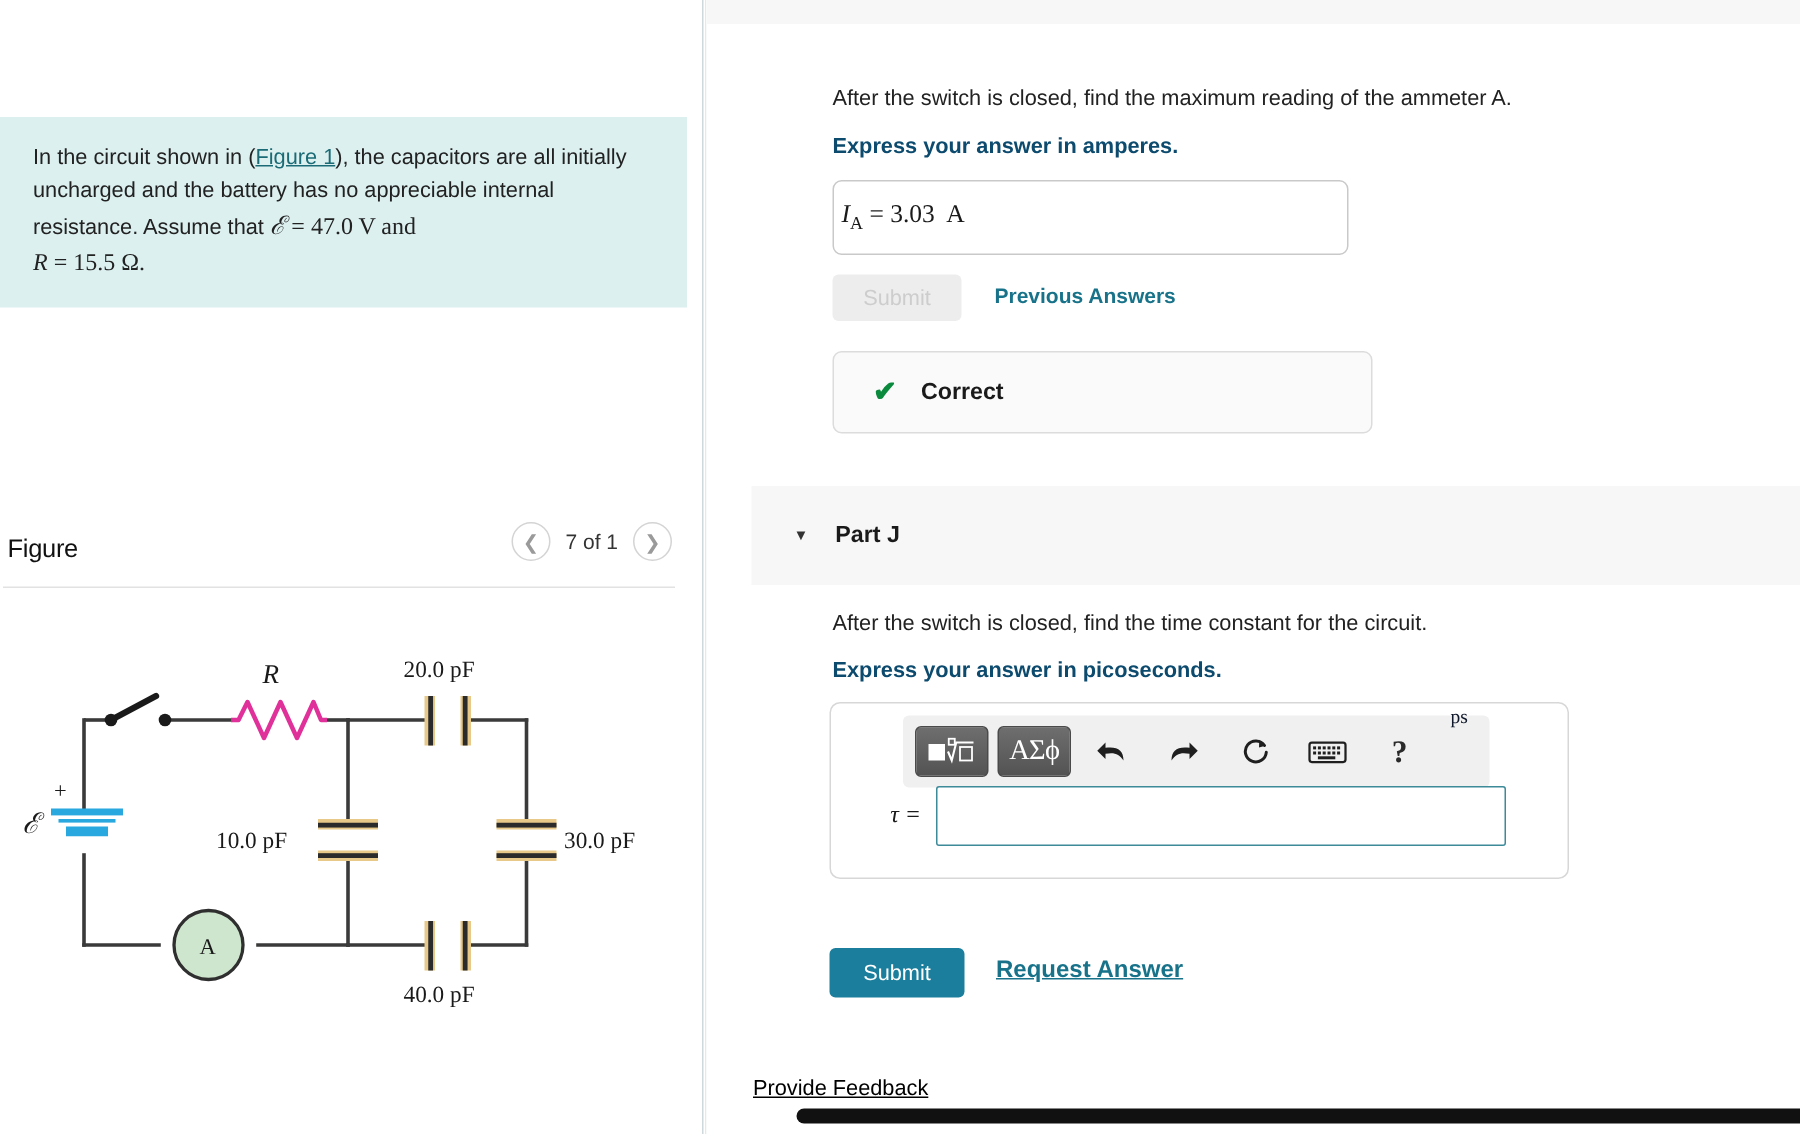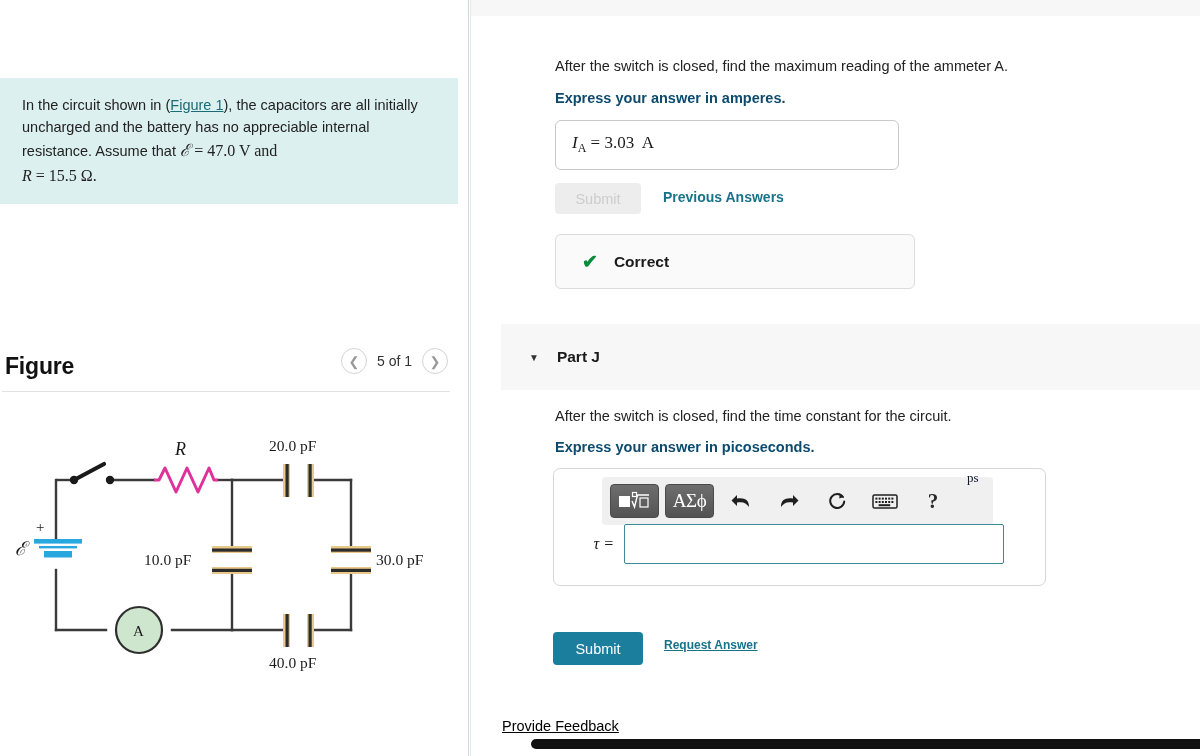--- a/index.html
+++ b/index.html
@@ -50,21 +50,21 @@
   }
 
   
   #figure-header {
     position: absolute; left: 0; top: 340px;
     width: 458px; height: 52px;
     display: flex; align-items: center;
   }
   #figure-title {
     margin-left: 5px;
-    font-size: 23px; font-weight: bold; color: #111;
+    font-size: 17px; font-weight: normal; color: #111;
     letter-spacing: -0.2px;
   }
   #figure-nav {
     position: absolute; right: 10px; top: 8px;
     display: flex; align-items: center; gap: 10px;
   }
   .navbtn {
     width: 26px; height: 26px; border-radius: 50%;
     border: 1px solid #d4d4d4; background: #fff;
     display:flex; align-items:center; justify-content:center;
@@ -121,21 +121,21 @@
   #part-i-body { position: absolute; left: 0; top: 50px; width: 729px; }
   #pi-q { position: absolute; left: 84px; top: 6px; white-space: nowrap; }
   #pi-express { position: absolute; left: 84px; top: 40px; }
 
   #pi-answer-box {
     position: absolute; left: 84px; top: 70px;
     width: 344px; height: 50px;
     border: 1px solid #c9c9c9; border-radius: 6px;
     background: #fff;
     display: flex; align-items: center;
-    padding-left: 16px;
+    padding-left: 5px;
   }
   #pi-answer-text {
     font-family: "Liberation Serif", serif;
     font-size: 17px; color: #1a1a1a;
   }
 
   #pi-submit {
     position: absolute; left: 84px; top: 133px;
     width: 86px; height: 31px;
     background: #ededed; border: none; border-radius: 4px;
@@ -224,21 +224,21 @@
   #pj-submit {
     position: absolute; left: 82px; top: 234px;
     width: 90px; height: 33px;
     background: #1b7e9c; border: none; border-radius: 4px;
     color: #fff; font-size: 14.5px;
     font-family: "Liberation Sans", sans-serif;
     cursor: pointer;
   }
   #pj-request-answer {
     position: absolute; left: 193px; top: 240px;
-    color: #18738a; font-size: 12px; font-weight: bold;
+    color: #18738a; font-size: 16px; font-weight: bold;
     text-decoration: underline; cursor: pointer;
   }
 
   #provide-feedback {
     position: absolute; left: 31px; top: 718px;
     color: #000000; font-size: 14.5px;
     text-decoration: underline; cursor: pointer;
   }
   #hscrollbar {
     position: absolute; left: 60px; top: 739px;
@@ -256,21 +256,21 @@
 
     <div id="question-box">
       <span>In the circuit shown in (</span><span class="figlink">Figure 1</span><span>), the capacitors are all initially uncharged and the battery has no appreciable internal resistance. Assume that </span><span class="scriptE">ℰ</span><span class="mathvar-up"> = 47.0 V and</span><br>
       <span class="mathvar">R</span><span class="mathvar-up"> = 15.5 Ω.</span>
     </div>
 
     <div id="figure-header">
       <div id="figure-title">Figure</div>
       <div id="figure-nav">
         <div class="navbtn">❮</div>
-        <div id="figure-counter">5 of 1</div>
+        <div id="figure-counter">7 of 1</div>
         <div class="navbtn">❯</div>
       </div>
     </div>
     <div id="figure-rule"></div>
 
     <div id="circuit-wrap">
       <svg width="450" height="280" viewBox="0 0 450 280">
 
         <g stroke="#3a3a3a" stroke-width="2.4" fill="none" stroke-linecap="square">
 

